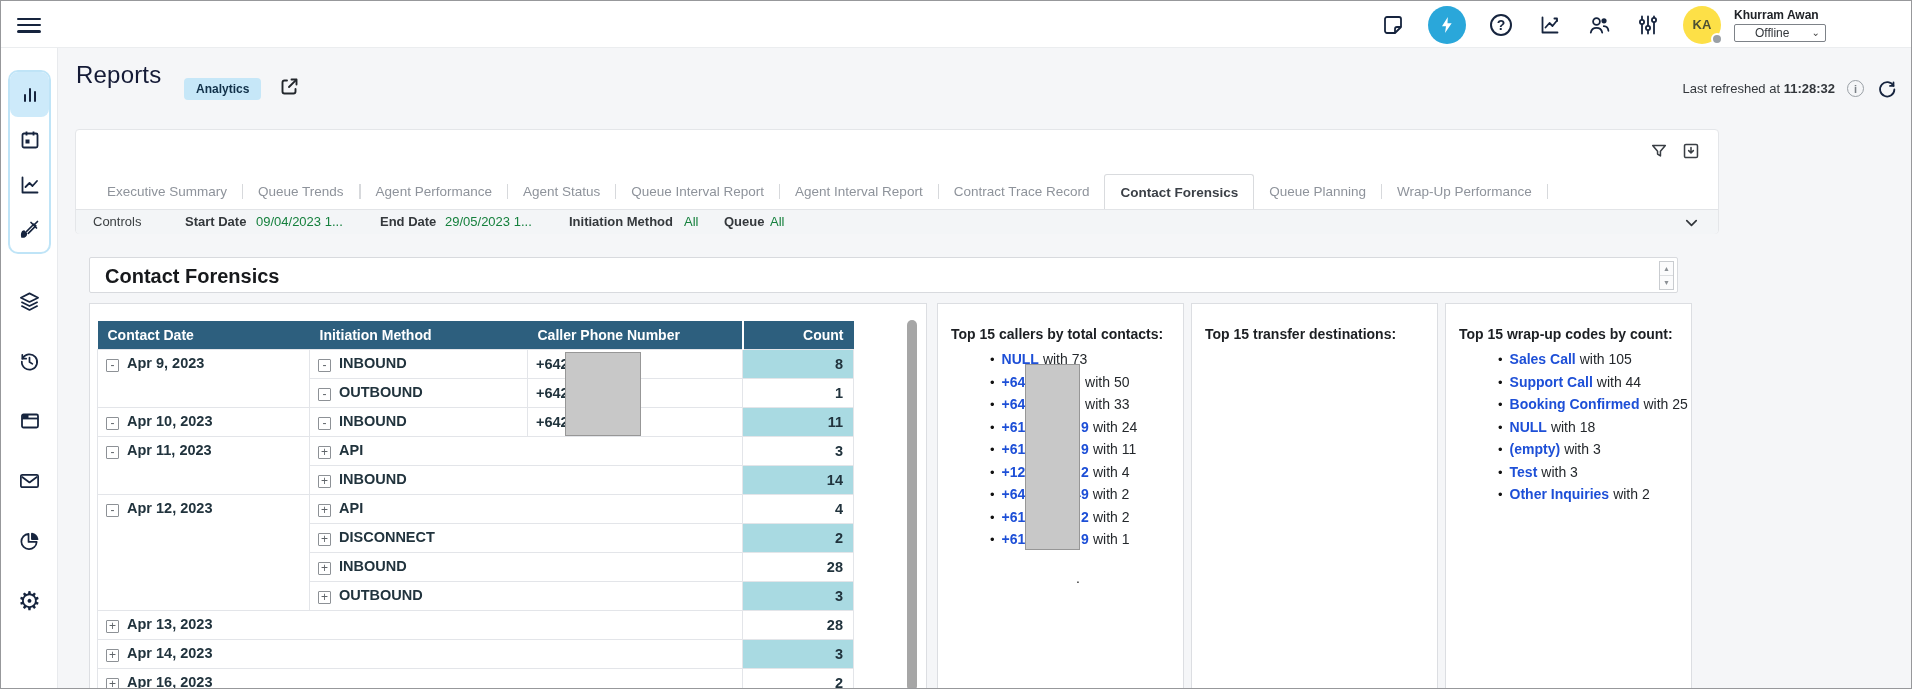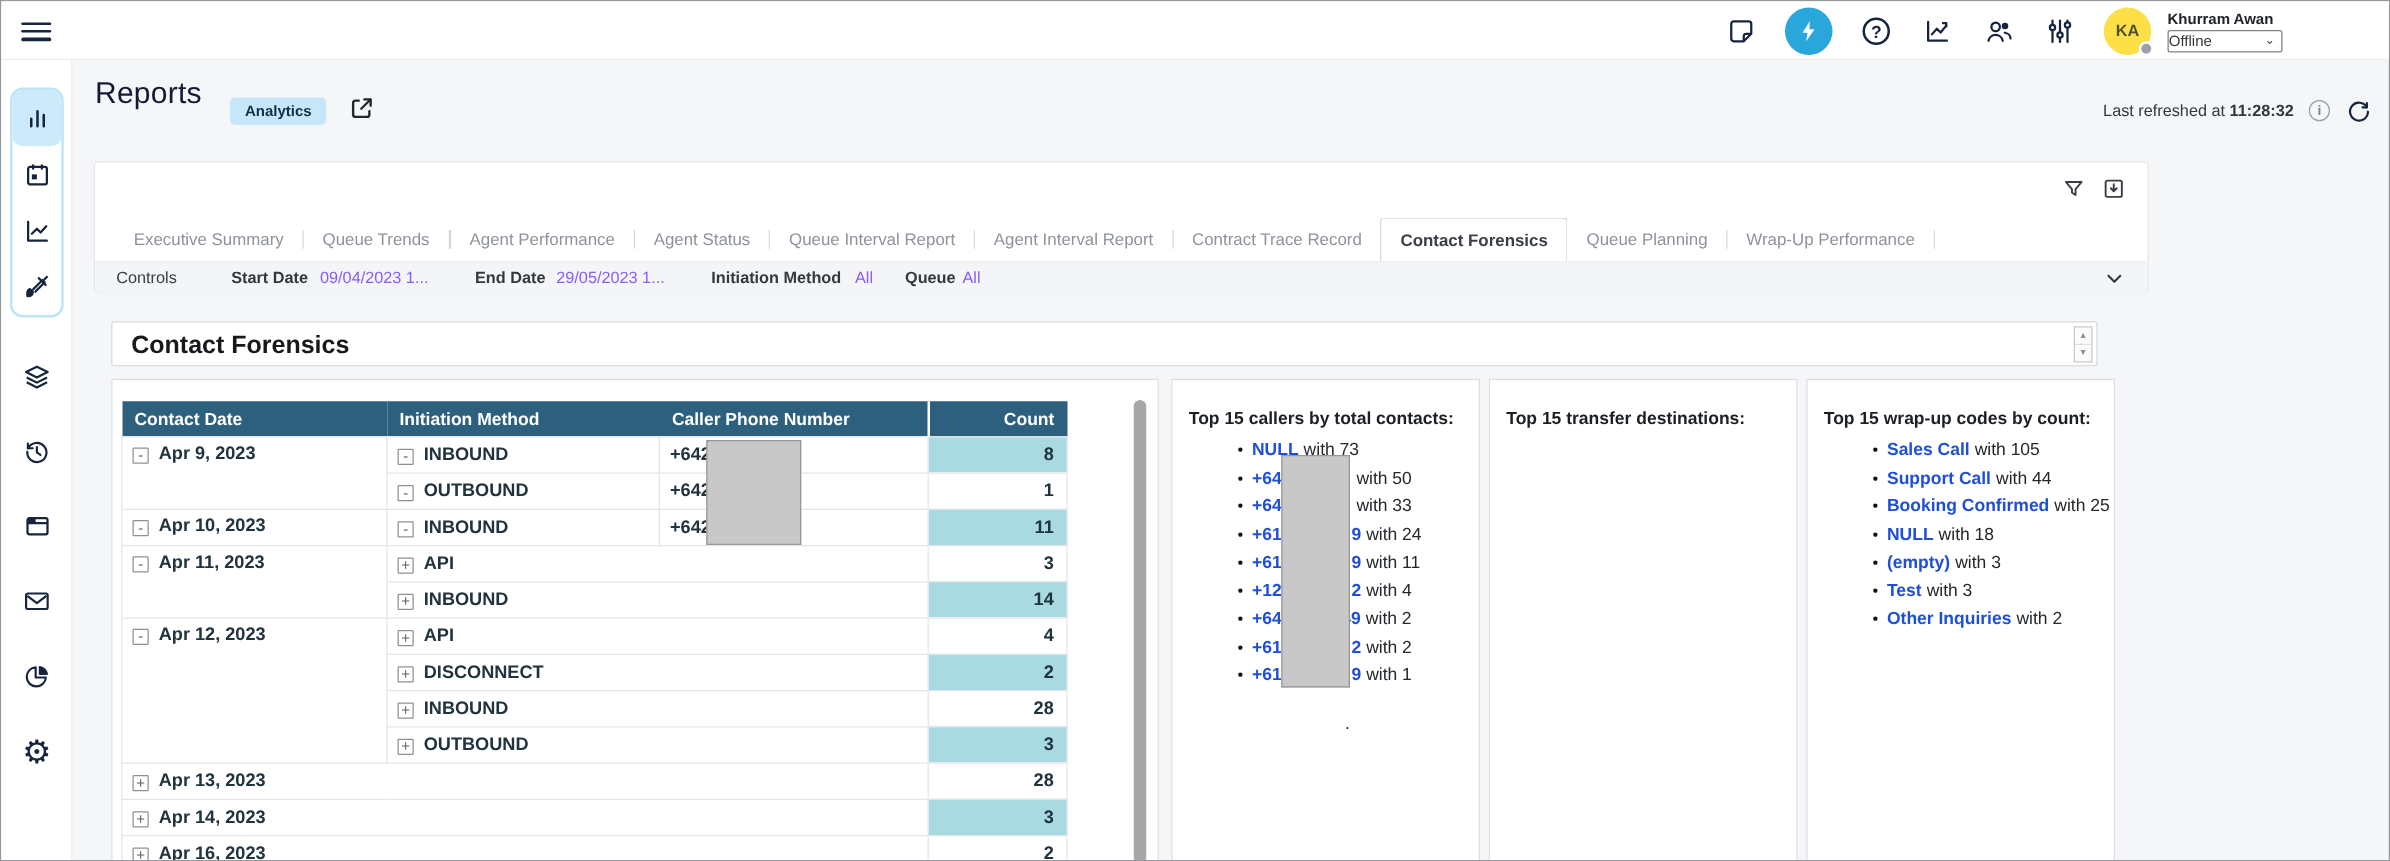--- a/index.html
+++ b/index.html
@@ -12,21 +12,21 @@
   .hamburger span { display:block; height:2.6px; background:#16243e; border-radius:2px; margin:3.6px 0; }
   .tb-right { position:absolute; left:1378px; top:0; height:47px; display:flex; align-items:center; gap:21px; }
   .tb-icon { width:28px; height:28px; display:flex; align-items:center; justify-content:center; color:#16243e; }
   .tb-circle { width:38px; height:38px; border-radius:50%; background:#2aa7da; display:flex; align-items:center; justify-content:center; }
   .help-circ, .info-circ { border:2px solid #16243e; border-radius:50%; width:22px; height:22px; font-weight:bold; font-size:14px; color:#16243e; display:flex; align-items:center; justify-content:center; }
   .avatar-wrap { position:relative; width:38px; height:38px; }
   .avatar { width:38px; height:38px; border-radius:50%; background:#fde047; color:#4d5134; font-weight:bold; font-size:13px; display:flex; align-items:center; justify-content:center; }
   .status-dot { position:absolute; right:-2px; bottom:-1px; width:12px; height:12px; border-radius:50%; background:#9aa0a6; border:2px solid #fff; }
   .user-block { display:flex; flex-direction:column; gap:2px; margin-left:-8px; }
   .user-name { font-size:12px; font-weight:bold; color:#202328; }
-  .status-select { position:relative; width:92px; height:18px; border:1px solid #7d8288; border-radius:2px; background:#fff; font-size:12px; color:#33373c; padding:1px 0; cursor:pointer; }
+  .status-select { position:relative; width:92px; height:18px; border:1px solid #7d8288; border-radius:2px; background:#fff; font-size:12px; color:#33373c; padding:1px 20px; cursor:pointer; }
   .status-select .chev { position:absolute; right:5px; top:2px; font-size:10px; color:#444; }
 
   
   .sidebar { position:absolute; left:0; top:47px; width:57px; height:642px; background:#fff; border-right:1px solid #e8eaed; z-index:20; }
   .nav-group { position:absolute; left:7px; top:22px; width:43px; height:184px; border:2px solid #bfe4f7; border-radius:10px; }
   .nav-cell { width:39px; height:45px; display:flex; align-items:center; justify-content:center; color:#16243e; cursor:pointer; }
   .nav-cell.active { background:#cdeafa; border-radius:8px; }
   .nav-free { position:absolute; left:0; width:57px; height:34px; display:flex; align-items:center; justify-content:center; color:#16243e; cursor:pointer; }
   .gear-glyph { font-size:26px; line-height:26px; color:#16243e; }
 
@@ -45,21 +45,21 @@
   .card-tools { position:absolute; right:18px; top:12px; display:flex; gap:14px; color:#393e44; }
   .card-tools > div { cursor:pointer; }
   .tabs { position:absolute; left:16px; top:44px; height:35px; display:flex; align-items:stretch; }
   .tab { font-size:13.5px; color:#8e939b; padding:0 15px; display:flex; align-items:center; white-space:nowrap; cursor:pointer; }
   .tab.active { color:#3a3f46; font-weight:bold; background:#fff; border:1px solid #d9dbde; border-bottom:none; border-radius:3px 3px 0 0; position:relative; z-index:2; }
   .tab-sep { width:1px; height:15px; background:#d7d9dc; align-self:center; }
   .controls { position:absolute; left:0; right:0; top:79px; height:25px; background:#f3f5f7; border-top:1px solid #e2e4e7; border-radius:0 0 4px 4px; font-size:13px; }
   .controls span { position:absolute; top:4px; white-space:nowrap; }
   .c-title { left:17px; color:#3c4043; }
   .c-label { font-weight:bold; color:#34383c; }
-  .c-value { color:#8b5cf6; }
+  .c-value { color:#15803d; }
   .controls-chev { position:absolute; right:18px; top:3px; color:#33373c; cursor:pointer; }
 
   
   .section-bar { position:absolute; left:88px; top:256px; width:1589px; height:36px; background:#fff; border:1px solid #d8dade; border-radius:2px; }
   .section-title { position:absolute; left:15px; top:7px; font-size:20px; font-weight:bold; color:#17191c; }
   .spinner { position:absolute; right:3px; top:3px; width:15px; height:29px; border:1px solid #c9ccd0; background:#fbfbfc; display:flex; flex-direction:column; }
   .spinner div { flex:1; display:flex; align-items:center; justify-content:center; font-size:7px; color:#8b9095; cursor:pointer; }
   .spinner div:first-child { border-bottom:1px solid #dcdee1; }
 
   

